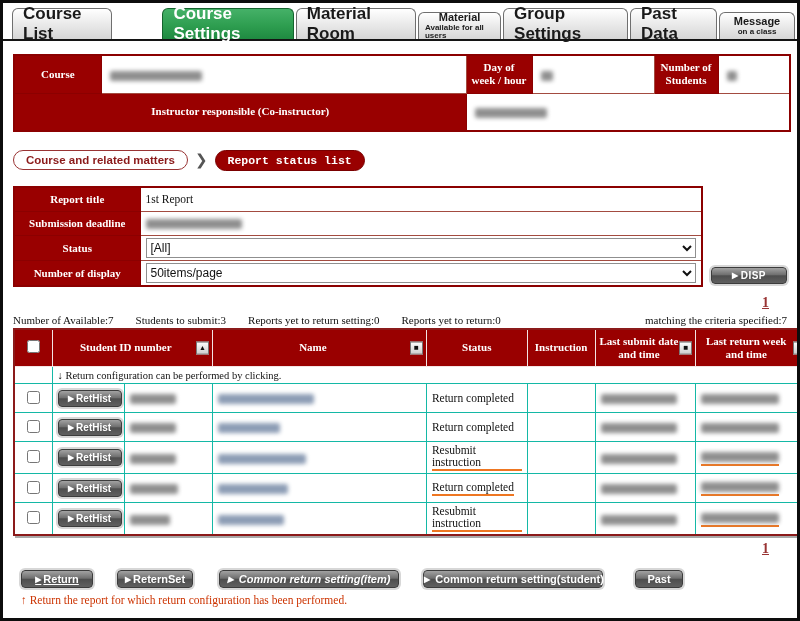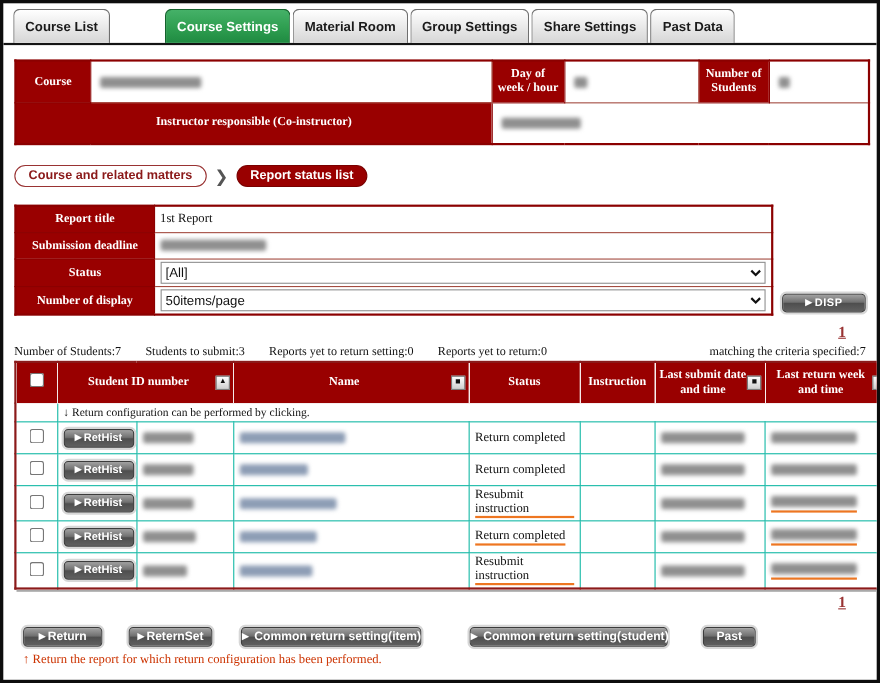--- a/index.html
+++ b/index.html
@@ -6,21 +6,21 @@
   html,body { background:#fff; }
   body { width:800px; height:621px; font-family:"Liberation Serif", serif; }
   .frame { width:800px; height:621px; border:3px solid #0d0d0d; background:#fff; overflow:hidden; }
 
   
   .tabbar { display:flex; align-items:flex-end; padding:5px 0 0 9px; border-bottom:2px solid #141414; }
   .tab { height:27px; min-width:76px; margin-right:2px; padding:15px 10px;
          display:flex; flex-direction:column; justify-content:center; align-items:center;
          background:linear-gradient(180deg,#ffffff 0%,#ececec 45%,#d6d6d6 100%);
          border:1px solid #6f6f6f; border-bottom:none; border-radius:6px 6px 0 0;
-         font-family:"Liberation Sans", sans-serif; font-weight:bold; font-size:12px; color:#1a1a1a;
+         font-family:"Liberation Sans", sans-serif; font-weight:bold; font-size:17px; color:#1a1a1a;
          cursor:pointer; }
   .tab .sub { font-size:8px; font-weight:bold; line-height:8px; margin-top:1px; }
   .tab.two { font-size:11px; line-height:11px; padding:2px 6px; }
   .tab.active { background:linear-gradient(180deg,#45b168 0%,#2e9e50 55%,#1f8a41 100%);
                 border-color:#14632d; color:#fff;margin-left:48px; }
 
   .content { padding:0 10px; }
 
   
   .ctable { width:778px; margin-top:13px; border-collapse:collapse; border:2px solid #8b0000; }
@@ -29,21 +29,21 @@
   .ctable td { background:#fff; border:1px solid #a34b40; padding:3px 8px; height:38px; }
 
   
   .blur { display:inline-block; height:10px; border-radius:2px; background:#8f8f8f; filter:blur(2px); vertical-align:middle; }
   .blur.bluish { background:#8d9db5; }
 
   
   .crumb { display:flex; align-items:center; margin-top:16px; height:24px; }
   .pill { border-radius:11px; font-size:11.5px; font-weight:bold; padding:3px 12px; cursor:pointer; }
   .pill.light { background:#fff; border:1px solid #993333; color:#8b1a1a; }
-  .pill.dark { background:#990000; border:1px solid #7a0000; color:#fff; }
+  .pill.dark { background:#990000; border:1px solid #7a0000; color:#fff;font-family:Liberation Mono, monospace; }
   .crumb .chev { color:#555; font-size:15px; margin:0 7px; font-family:"Liberation Sans", sans-serif; }
 
   
   .filterwrap { display:flex; align-items:flex-end; margin-top:14px; }
   .ftable { width:722px; border-collapse:collapse; border:2px solid #8b0000; table-layout:fixed; }
   .ftable th { width:126px; background:#990000; color:#fff; font-size:11px; font-weight:bold;
                text-align:center; border:1px solid #8b0000; padding:2px 4px; }
   .ftable td { border:1px solid #a34b40; background:#fff; padding:2px 5px; height:24px;
                font-size:11.5px; color:#111; }
   .ftable select { width:100%; height:20px; font-family:"Liberation Sans", sans-serif; font-size:12px;
@@ -81,59 +81,64 @@
              cursor:pointer; padding:0; }
   .sortbtn.sq { font-size:8px; }
   .rethist { height:17px; width:64px; font-size:10px; padding:0; }
   input[type=checkbox] { width:13px; height:13px; cursor:pointer; }
   .ustatus { display:inline-block; border-bottom:2.5px solid #ee7621; padding-bottom:1px; }
   .ublur { display:inline-block; border-bottom:2.5px solid #ee7621; padding-bottom:2px; }
 
   
   .btnrow { display:flex; align-items:center; margin-top:13px; padding-left:8px; }
   .btnrow .gbtn { height:18px; font-size:11px; }
-  .b-return { width:72px; margin-right:24px; }
+  .b-return { width:72px; margin-right:24px;text-decoration:underline; }
   .b-retset { width:76px; margin-right:26px; }
-  .b-common1 { width:164px; margin-right:44px; }
+  .b-common1 { width:180px; margin-right:24px;font-style:italic; }
   .b-common2 { width:180px; margin-right:32px; }
   .b-back { width:48px; }
   .footnote { margin-top:6px; padding-left:8px; font-size:11.5px; color:#cc3300; }
 </style>
 </head>
 <body>
 
 <div class="frame">
 
   <div class="tabbar">
     <div class="tab">
         <span>Course List</span>
       </div>
     <div class="tab active">
         <span>Course Settings</span>
       </div>
     <div class="tab">
         <span>Material Room</span>
       </div>
+    <div class="tab two">
+        <span>Material</span>
+        <span class="sub">Available for all users</span>
+      </div>
     <div class="tab">
         <span>Group Settings</span>
       </div>
     <div class="tab">
-        <span>Share Settings</span>
-      </div>
-    <div class="tab">
         <span>Past Data</span>
+      </div>
+    <div class="tab two">
+        <span>Message</span>
+        <span class="sub">on a class</span>
       </div>
   </div>
 
   <div class="content">
 
     <table class="ctable">
       <tbody>
           <tr>
-        <th style="width:68px">Course</th>
+        <th style="width:87px">Course</th>
         <td style="width:365px"><span class="blur" style="width:92px"></span></td>
         <th style="width:66px">Day of week / hour</th>
         <td style="width:122px"><span class="blur" style="width:12px"></span></td>
         <th style="width:64px">Number of Students</th>
         <td><span class="blur" style="width:10px"></span></td>
       </tr>
       <tr>
         <th colspan="2" style="text-align:center">Instructor responsible (Co-instructor)</th>
         <td colspan="4"><span class="blur" style="width:72px"></span></td>
       </tr>
@@ -166,21 +171,21 @@
           <td><select><option>50items/page</option></select></td>
         </tr>
       </tbody>
         </table>
       <button class="gbtn disp"><span class="arr">▶</span><span>DISP</span></button>
     </div>
 
     <div class="pagelink pl-top"><a>1</a></div>
 
     <div class="stats">
-      <span>Number of Students:7</span>
+      <span>Number of Available:7</span>
       <span>Students to submit:3</span>
       <span>Reports yet to return setting:0</span>
       <span>Reports yet to return:0</span>
       <span class="right">matching the criteria specified:7</span>
     </div>
 
     <table class="mtable">
       <colgroup>
         <col style="width:37px">
           <col style="width:70px">

